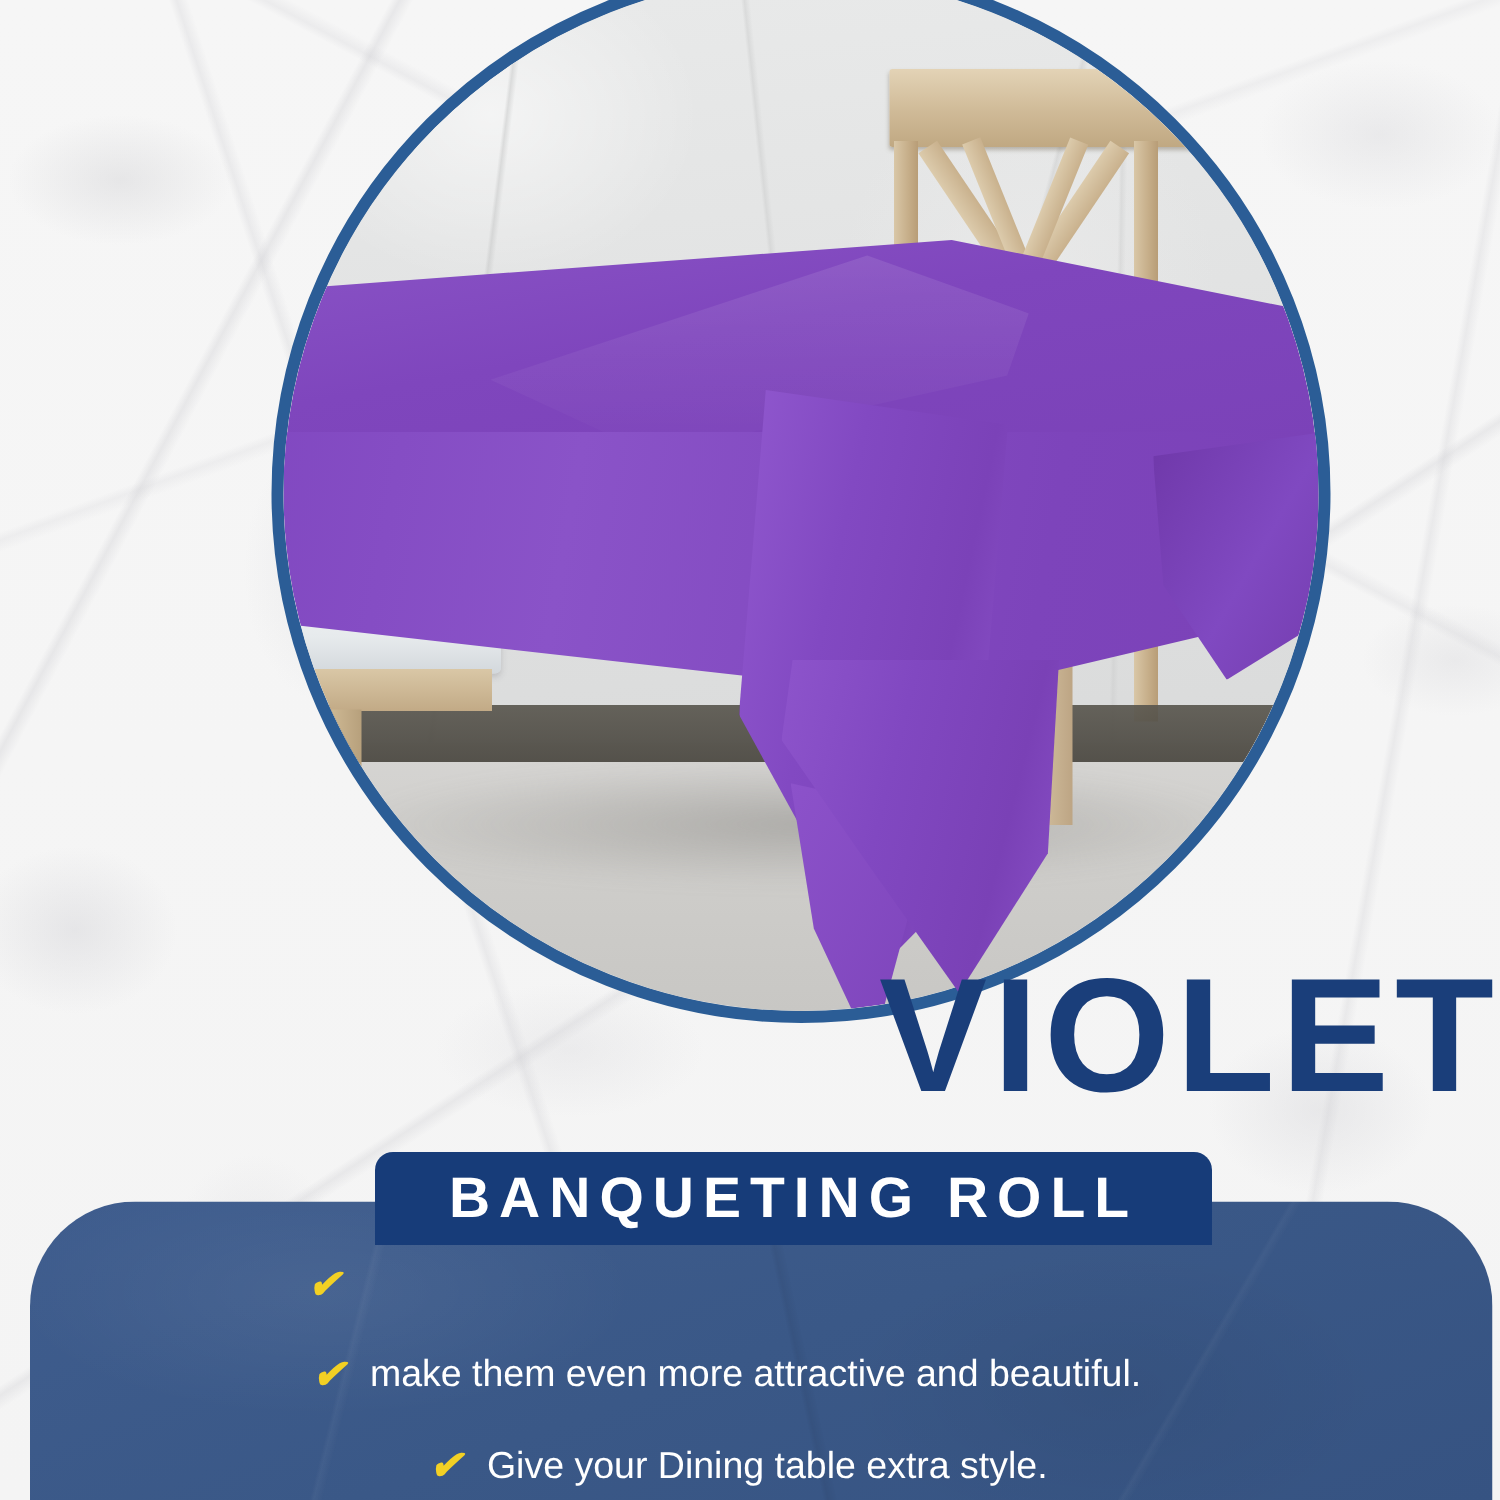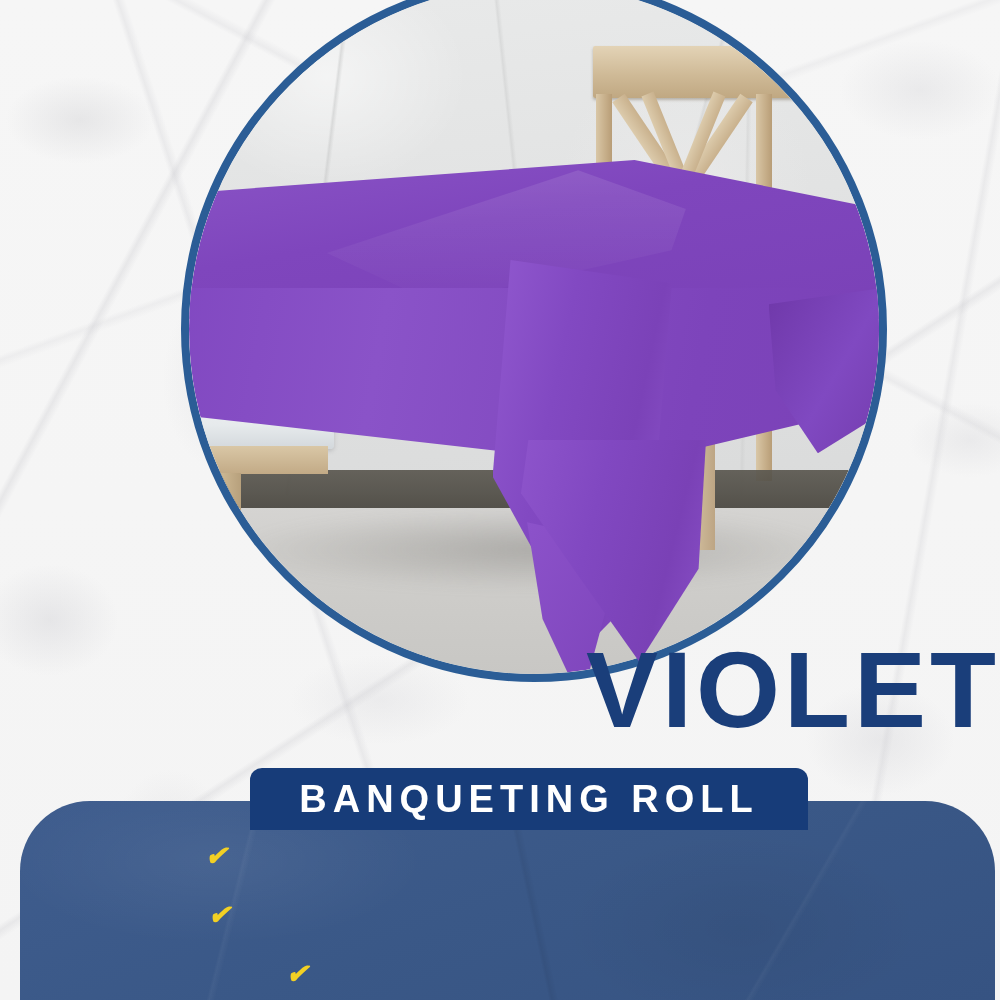--- a/index.html
+++ b/index.html
@@ -287,21 +287,23 @@
   </div>
 
   <div class="panel">
 
     <div class="feature f1">
       <span class="tick">✔</span>
     </div>
 
     <div class="feature f2">
       <span class="tick">✔</span>
+      <span>make them even more attractive and beautiful.</span>
     </div>
 
     <div class="feature f3">
       <span class="tick">✔</span>
+      <span>Give your Dining table extra style.</span>
     </div>
 
   </div>
 
 </div>
 
 </body></html>

